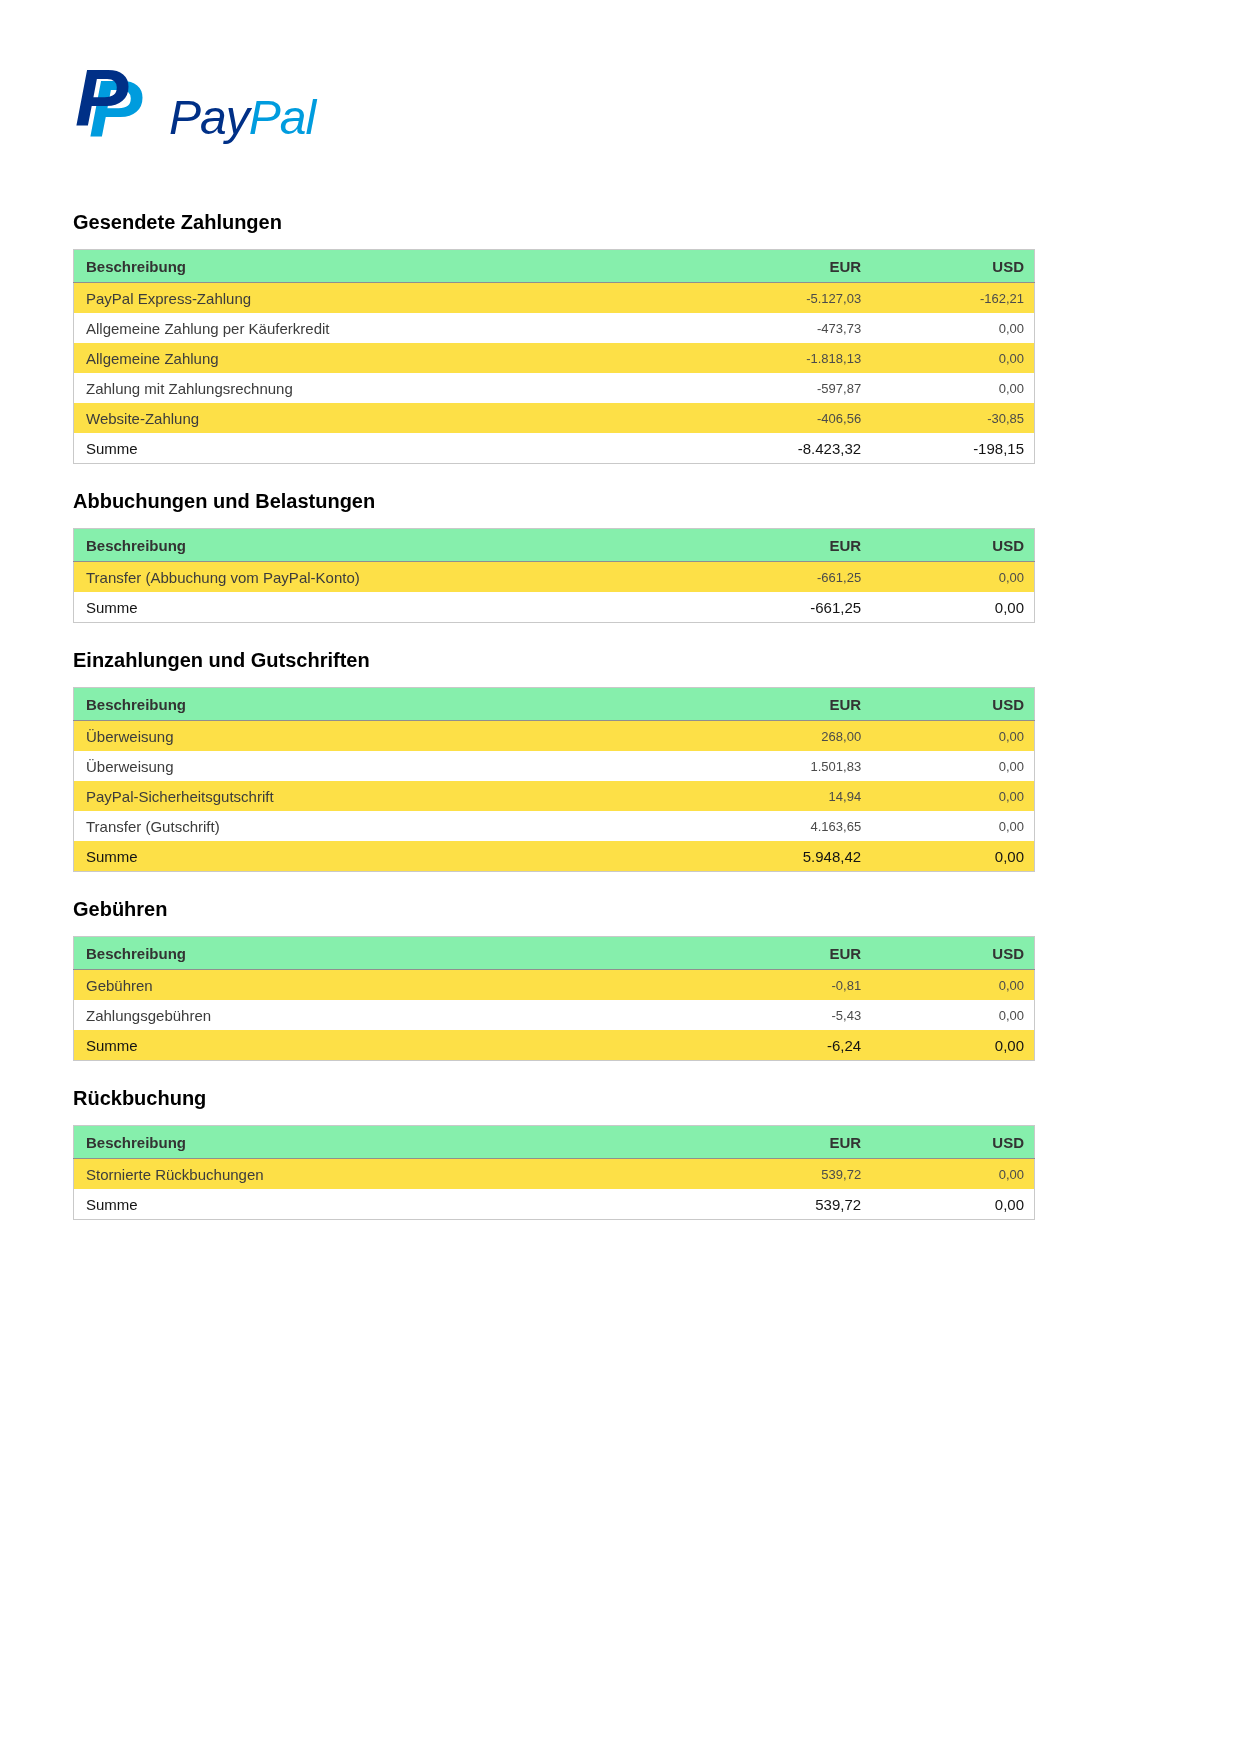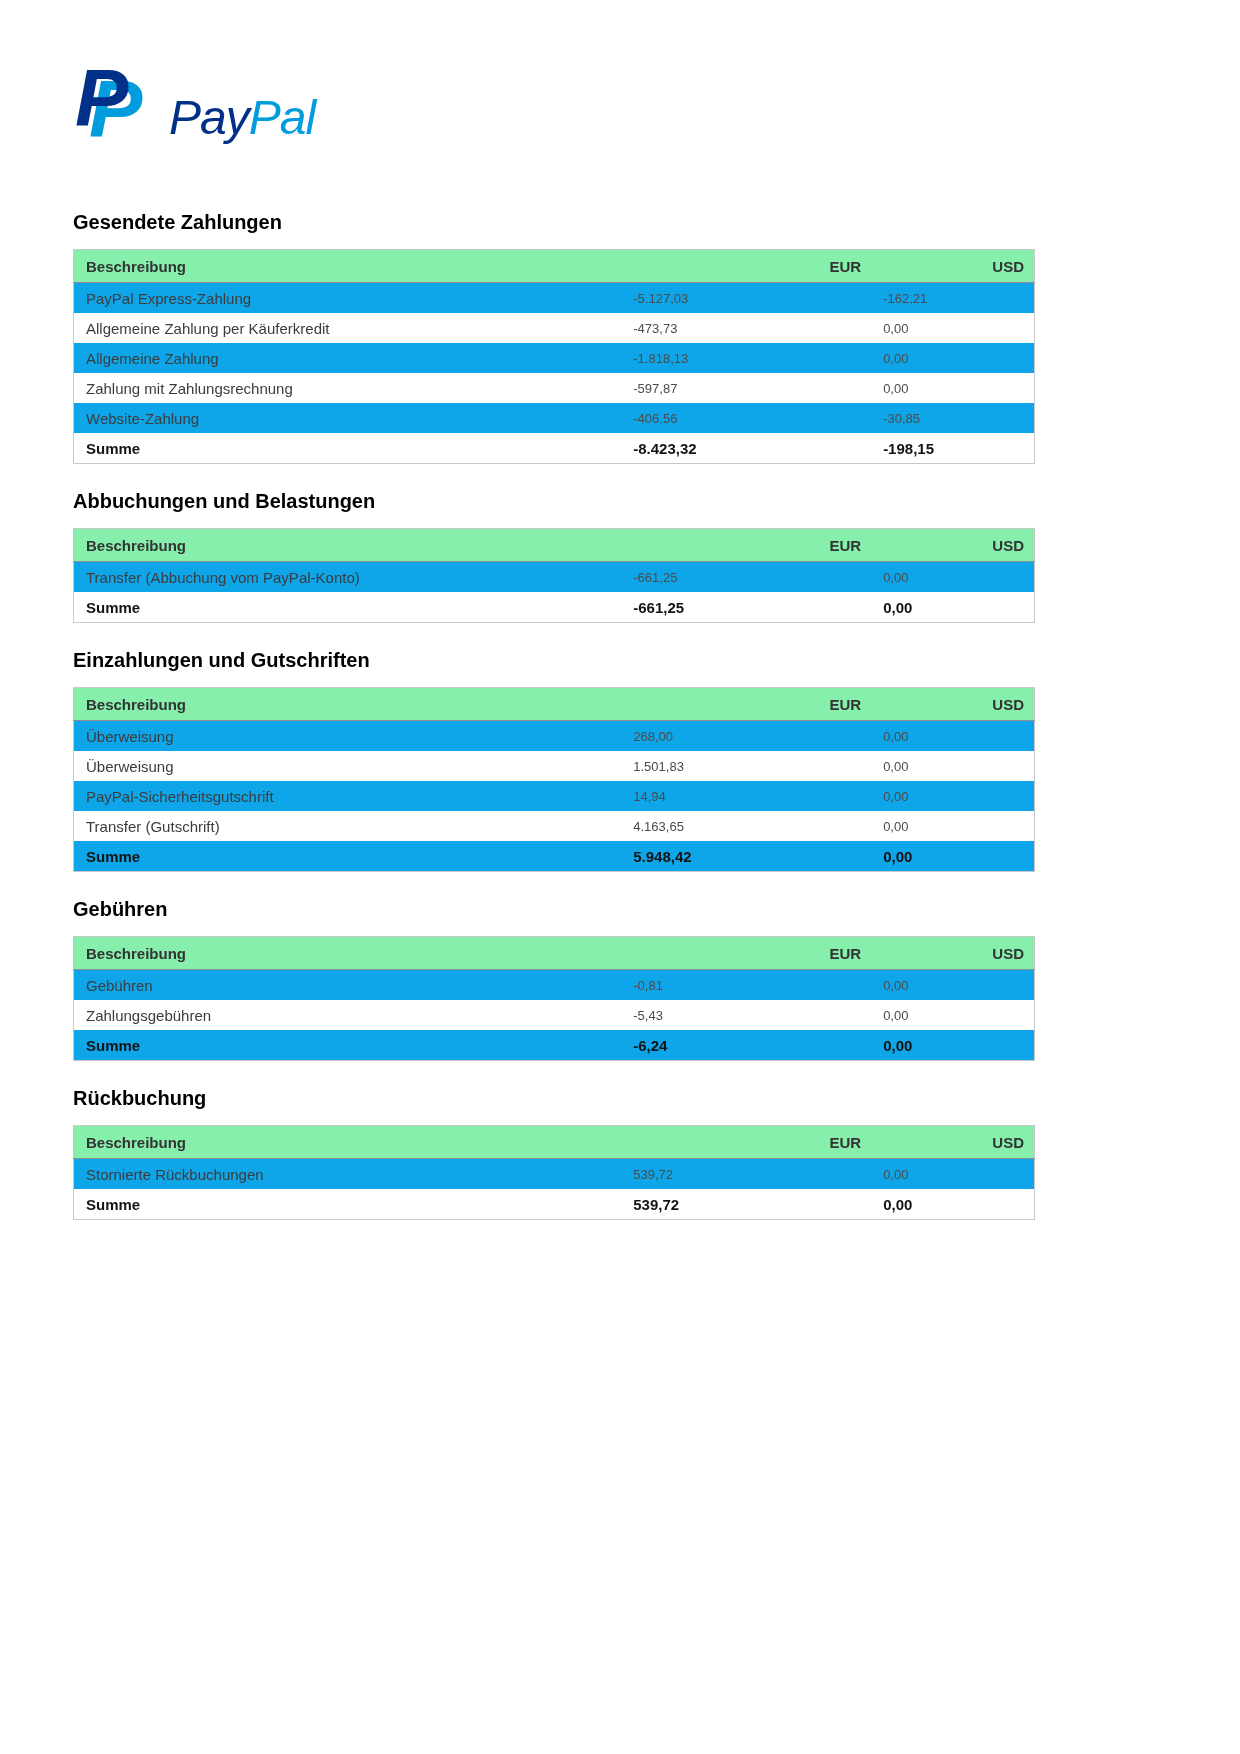--- a/index.html
+++ b/index.html
@@ -44,23 +44,23 @@
     border-bottom:1px solid #8f8f8f;
     background:#86efac;
   }
   .stmt th.num{text-align:right;padding-right:10px;}
   .stmt td{
     font-size:15px;color:#3c3c3c;
     padding:6px 10px 6px 12px;
     height:18px;
     overflow:hidden;white-space:nowrap;
   }
-  .stmt td.num{font-size:13px;color:#4b4b4b;padding-right:10px;}
-  .stmt tbody tr.striped{background:#0ea5e9;}
-  .stmt tr.summe td{font-weight:bold;color:#141414;font-size:15px;}
+  .stmt td.num{text-align:right;font-size:13px;color:#4b4b4b;padding-right:10px;}
+  .stmt tbody tr.striped{background:#fde047;}
+  .stmt tr.summe td{font-weight:normal;color:#141414;font-size:15px;}
   .stmt tr.summe td.num{font-size:15px;color:#141414;}
 </style>
 </head>
 <body>
 
 <div class="page">
 
   <div class="logo">
     <div class="pp-mark">
       <span class="pp-back">P</span>

